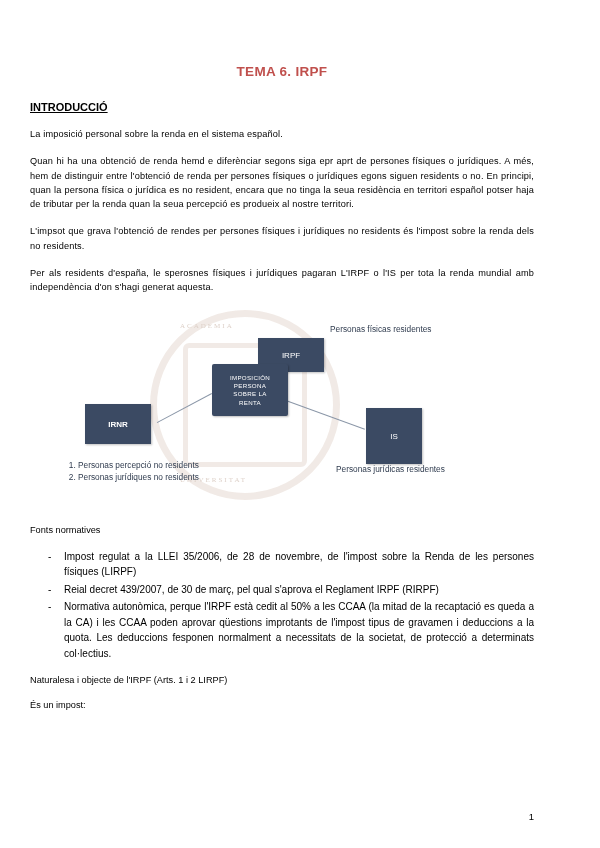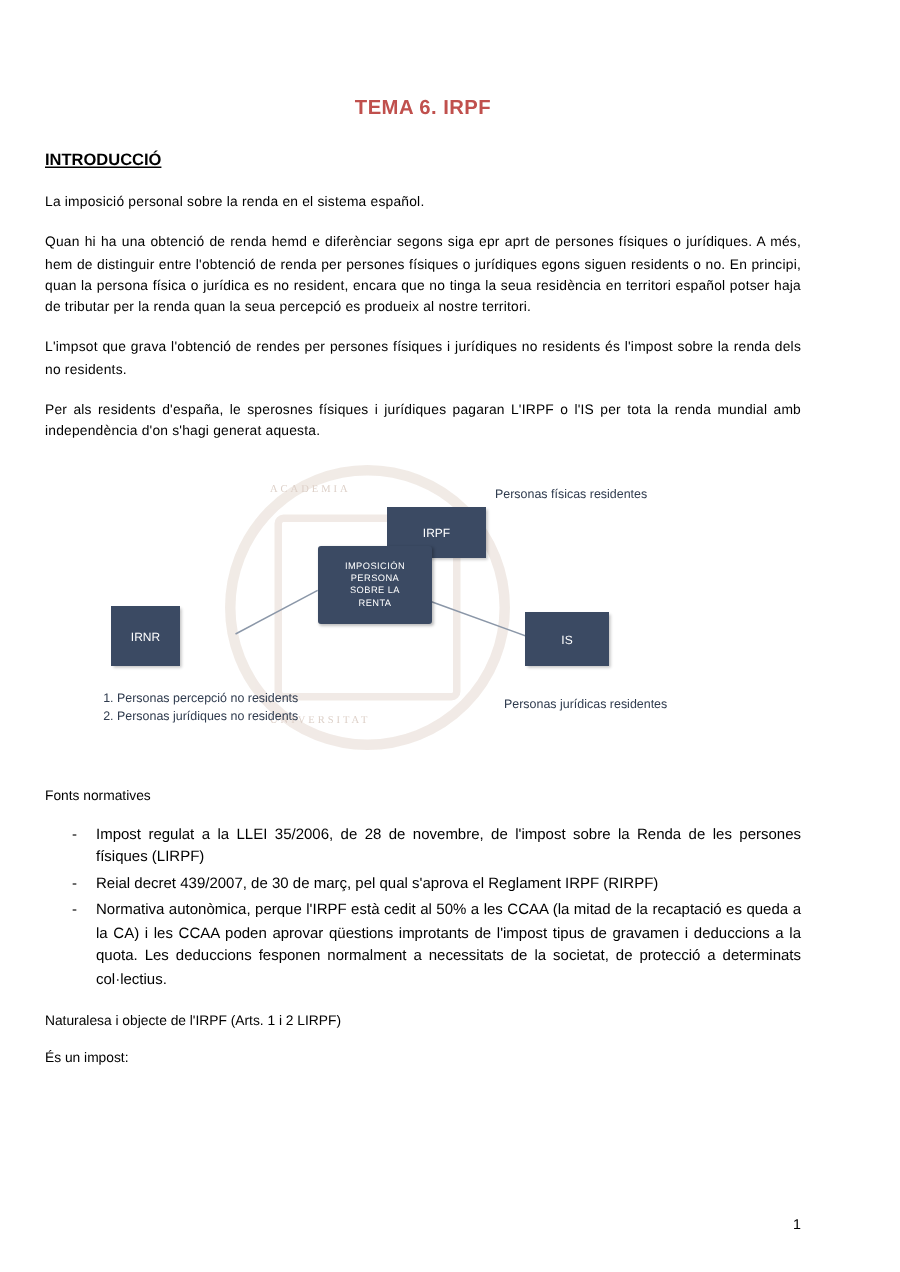--- a/index.html
+++ b/index.html
@@ -91,22 +91,22 @@
     background: #3B4A63;
     color: #ffffff;
     font-size: 8px;
     display: flex;
     align-items: center;
     justify-content: center;
     text-align: center;
     box-shadow: 1px 1px 2px rgba(0,0,0,0.25);
   }
   .node-irpf { left: 228px; top: 6px; width: 66px; height: 34px; margin-top: 24px; }
-  .node-irnr { left: 44px; top: 96px; width: 46px; height: 40px; }
-  .node-is { left: 320px; top: 100px; width: 56px; height: 36px; }
+  .node-irnr { left: 55px; top: 96px; width: 66px; height: 40px; font-weight: bold; }
+  .node-is { left: 336px; top: 100px; width: 56px; height: 56px; }
   .node-center {
     left: 182px; top: 56px; width: 76px; height: 52px;
     background: #3B4A63;
     font-size: 6.2px;
     line-height: 1.35;
     letter-spacing: 0.3px;
     border-radius: 2px;
   }
   .node-center span { display: block; }
   .line {

